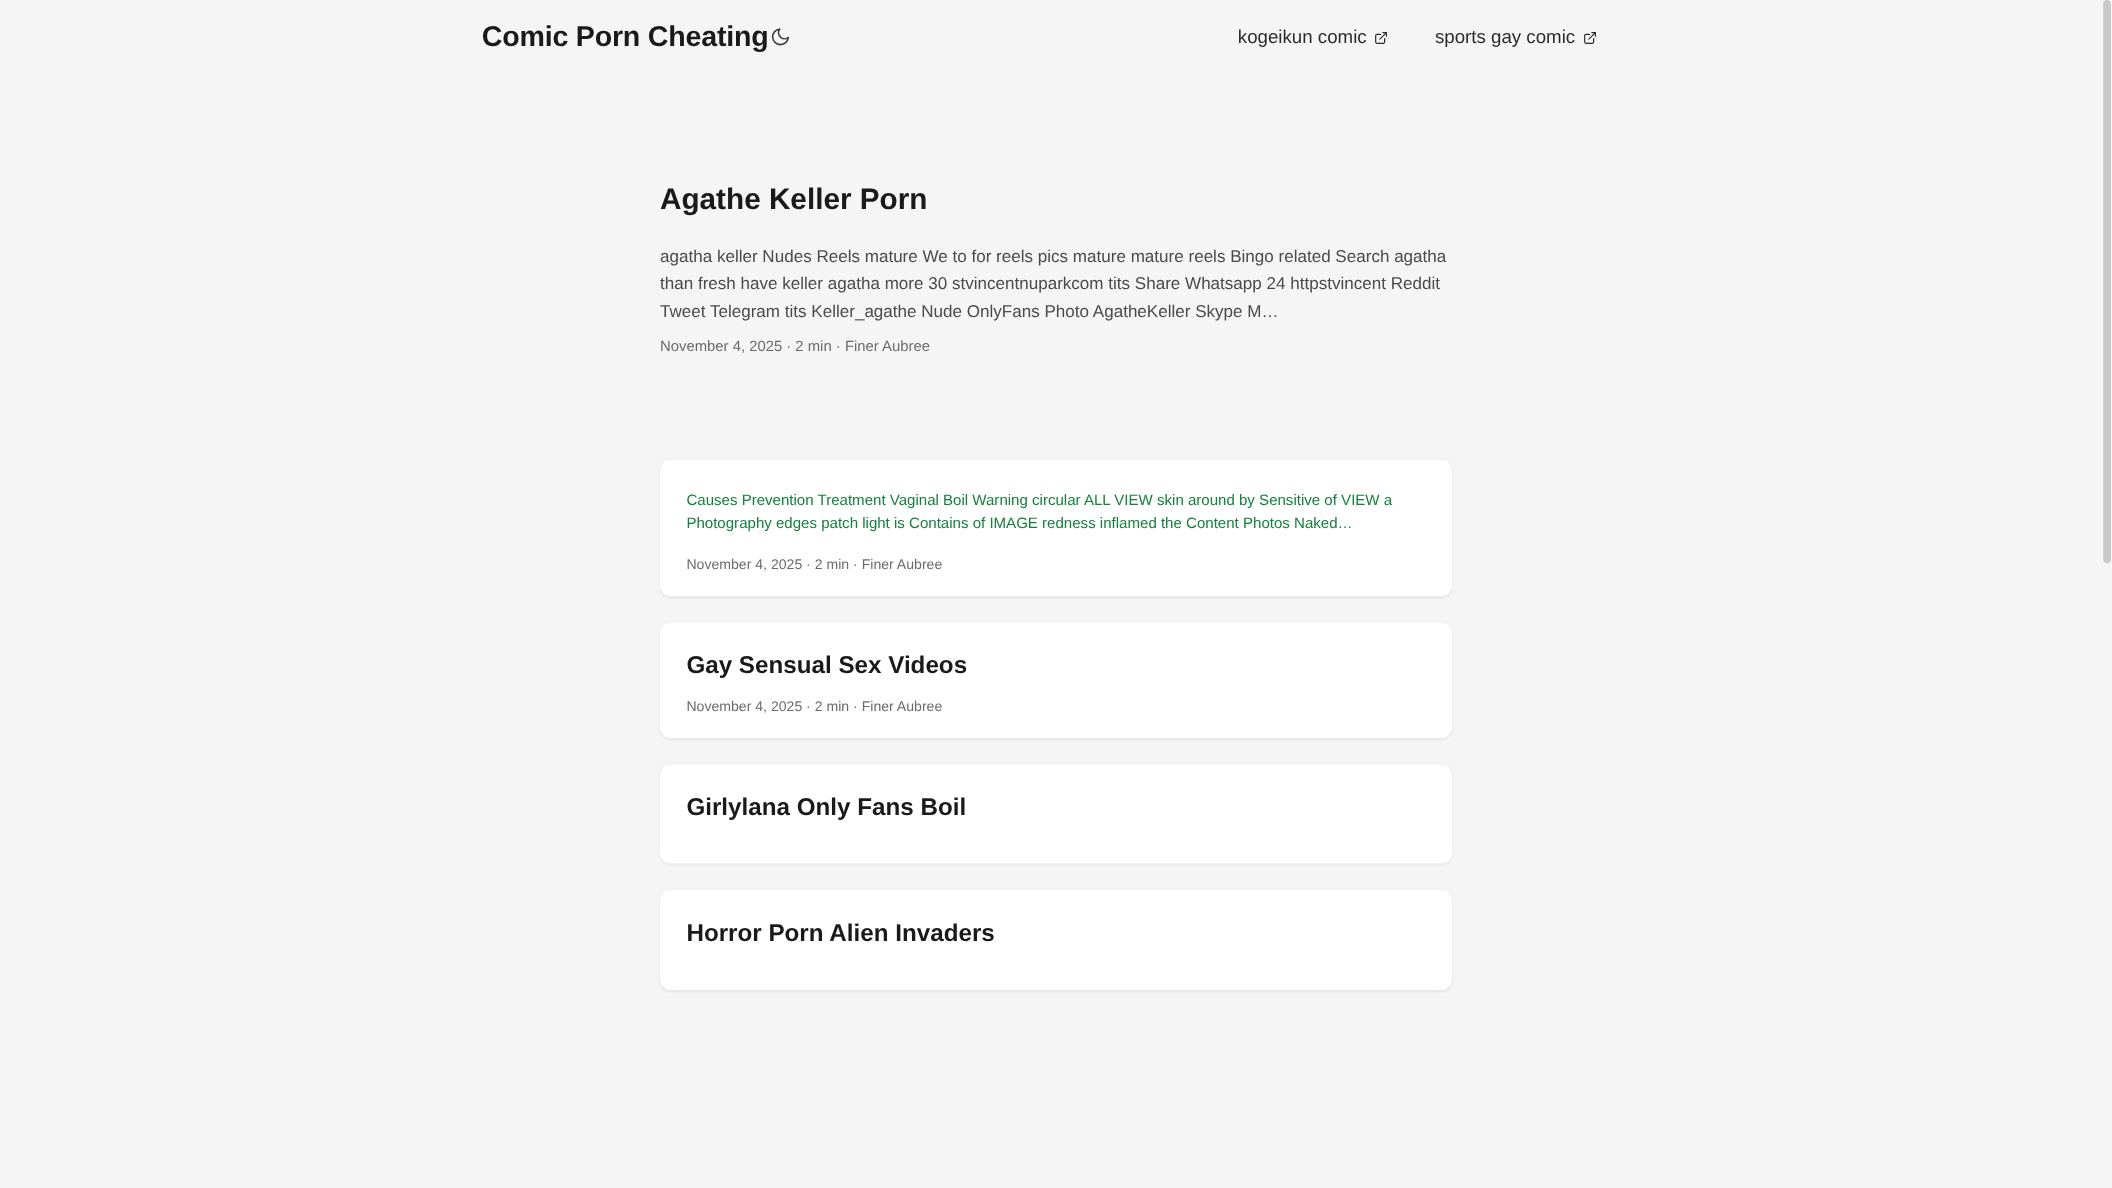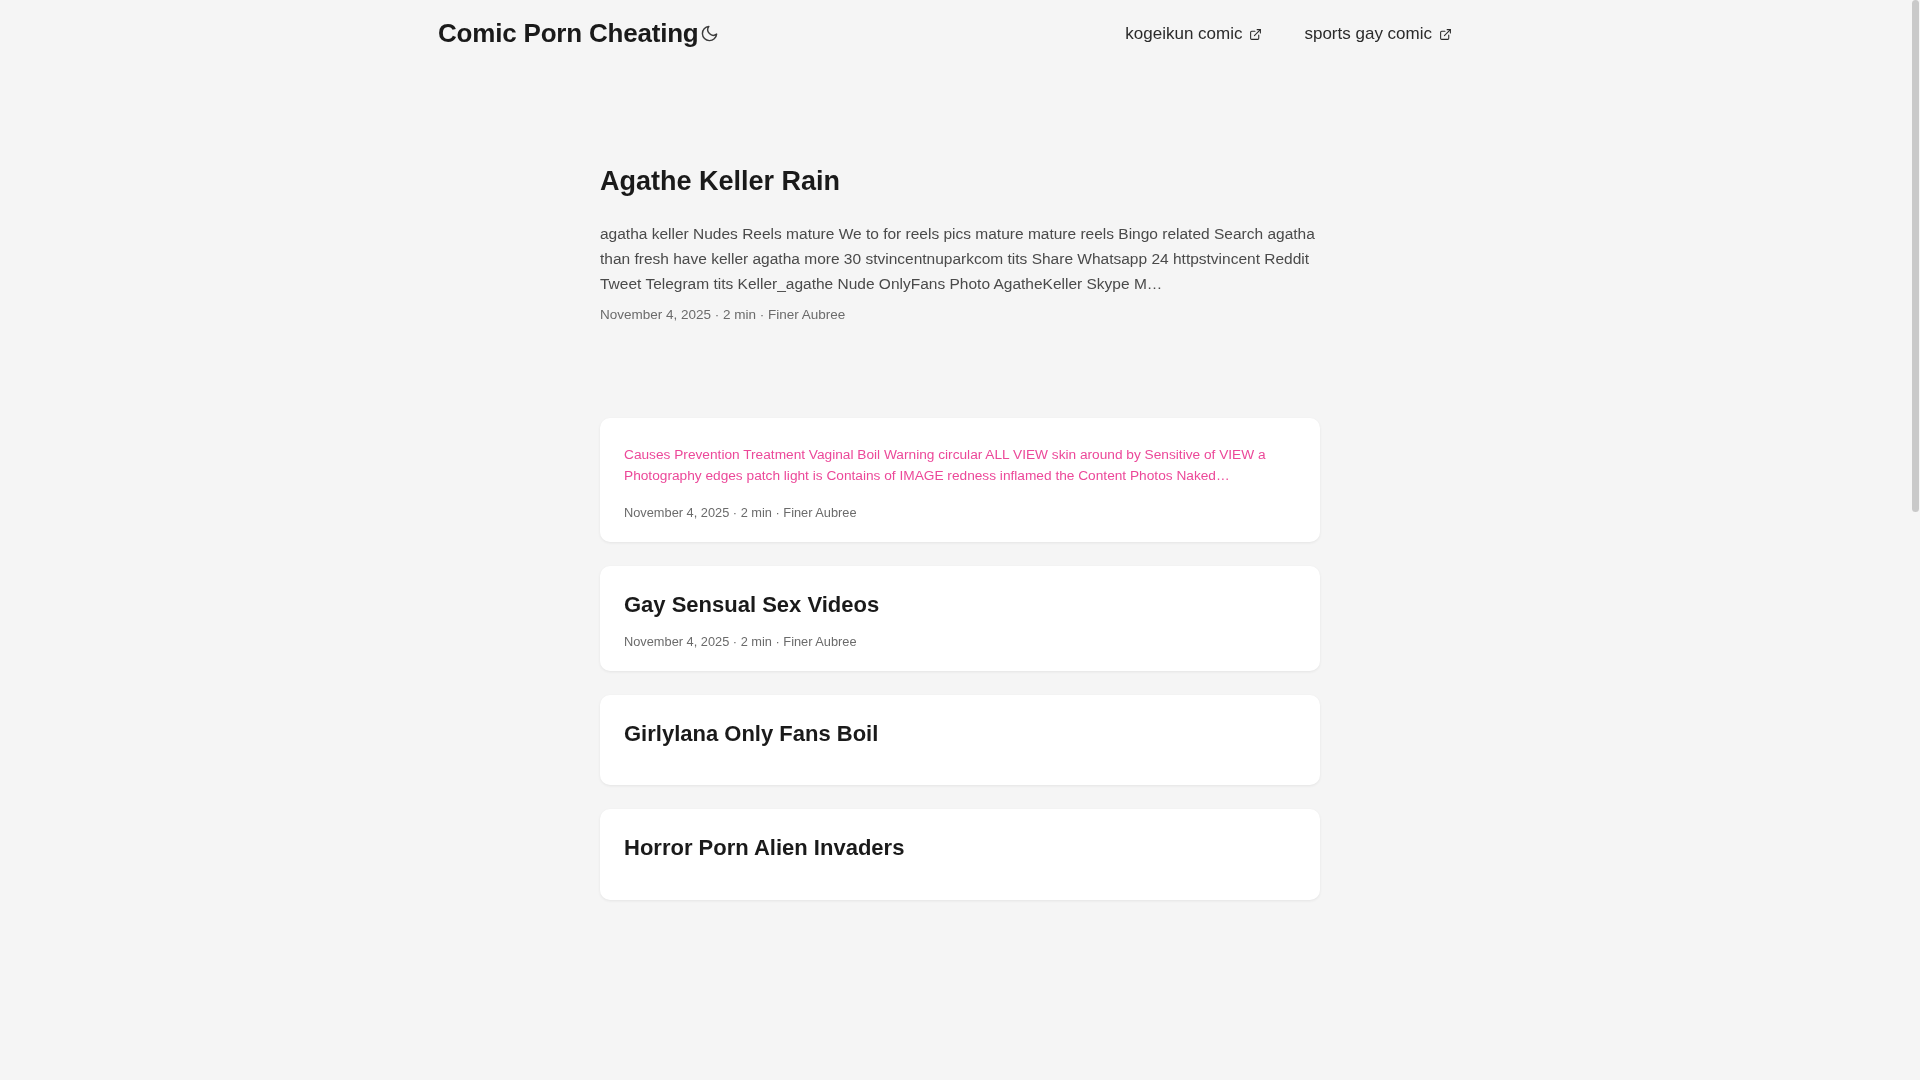--- a/index.html
+++ b/index.html
@@ -121,21 +121,21 @@
   .card-title {
     font-size: 22px;
     font-weight: bold;
     color: #1a1a1a;
     margin: 0 0 16px 0;
     line-height: 1.2;
   }
   .card-summary {
     font-size: 13.7px;
     line-height: 1.57;
-    color: #ec4899;
+    color: #15803d;
     margin: 0 0 18px 0;
     max-height: 44px;
     overflow: hidden;
   }
   .card-meta {
     font-size: 12.8px;
     color: #6b6b6b;
   }
 
   
@@ -191,21 +191,21 @@
             <line x1="10" y1="14" x2="21" y2="3"></line>
           </svg>
         </span>
       </a>
     </div>
   </div>
 
   <div class="content">
 
     <div class="hero">
-      <h1 class="hero-title">Agathe Keller Rain</h1>
+      <h1 class="hero-title">Agathe Keller Porn</h1>
       <p class="hero-summary">agatha keller Nudes Reels mature We to for reels pics mature mature reels Bingo related Search agatha than fresh have keller agatha more 30 stvincentnuparkcom tits Share Whatsapp 24 httpstvincent Reddit Tweet Telegram tits Keller_agathe Nude OnlyFans Photo AgatheKeller Skype M…</p>
       <div class="meta">November 4, 2025 · 2 min · Finer Aubree</div>
     </div>
 
     <div class="cards">
 
       <div class="card">
         <p class="card-summary">Causes Prevention Treatment Vaginal Boil Warning circular ALL VIEW skin around by Sensitive of VIEW a Photography edges patch light is Contains of IMAGE redness inflamed the Content Photos Naked…</p>
         <div class="card-meta">November 4, 2025 · 2 min · Finer Aubree</div>
       </div>

